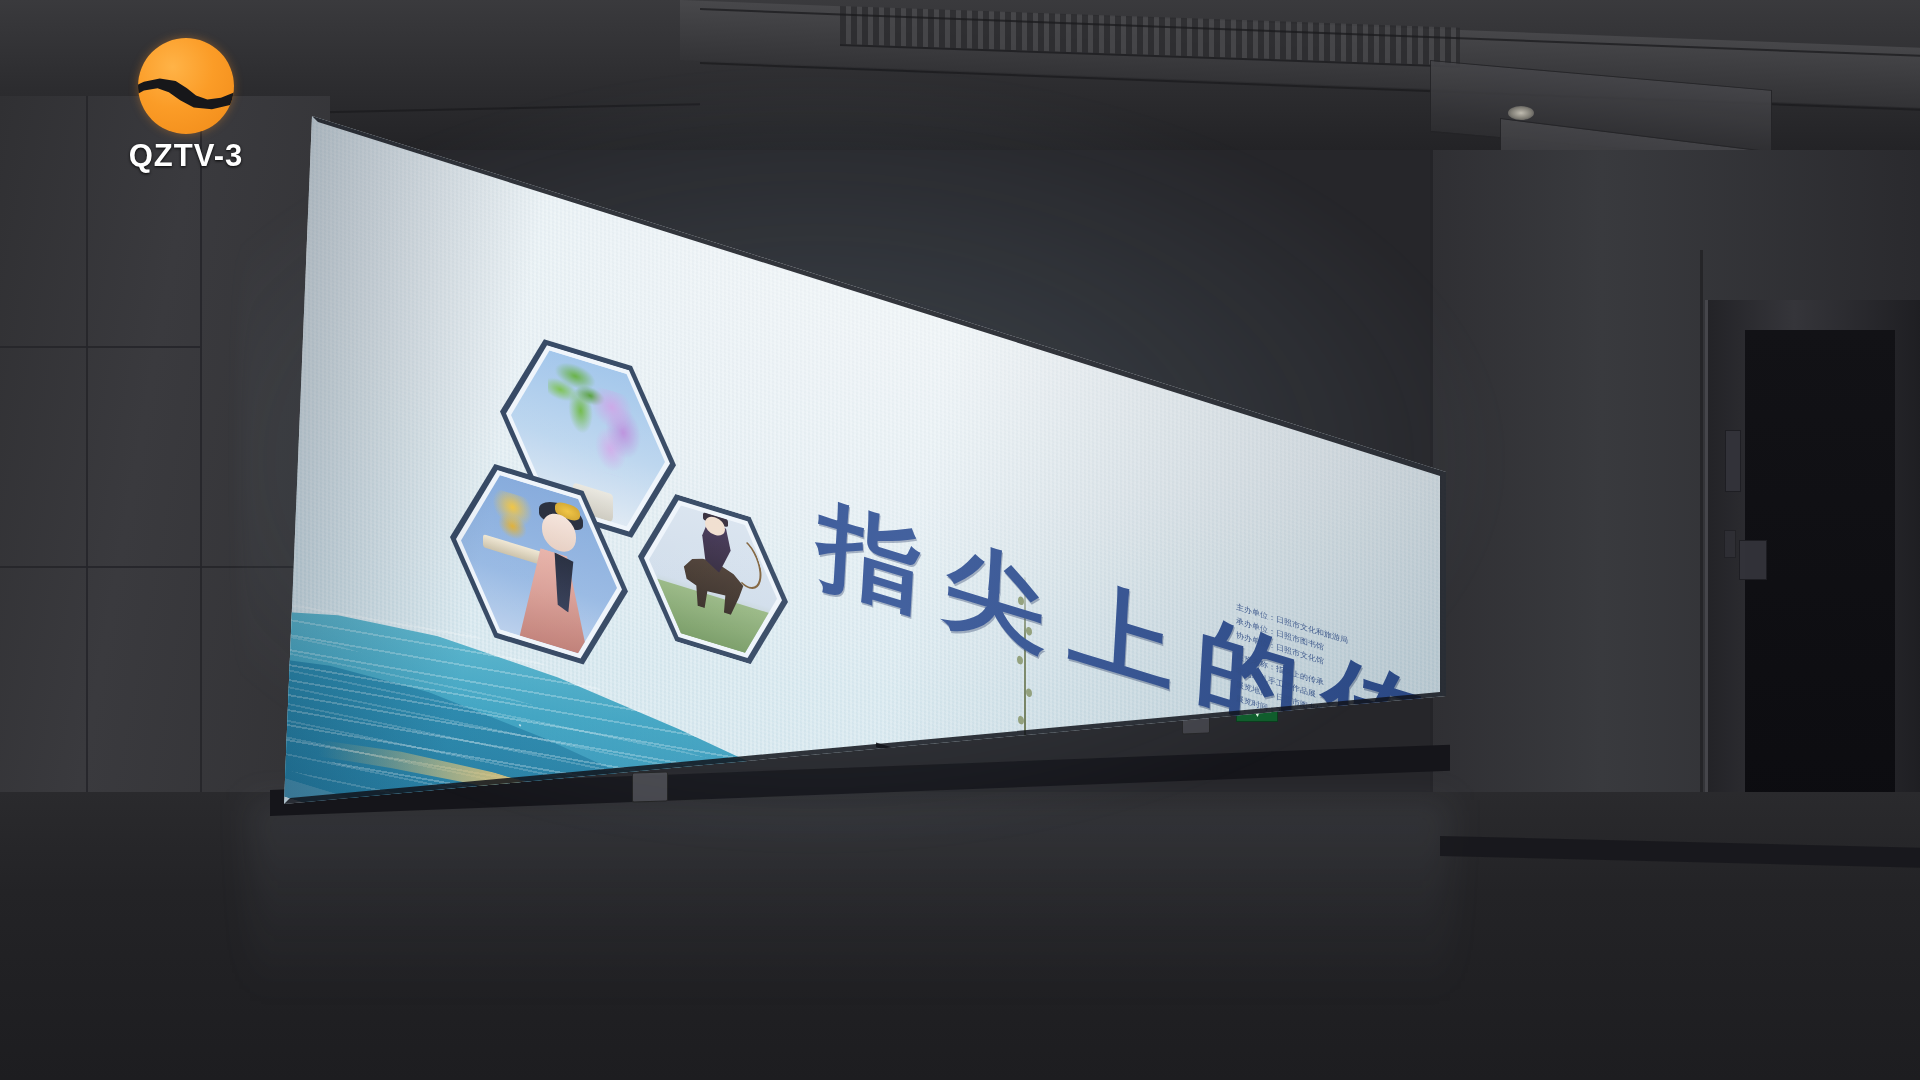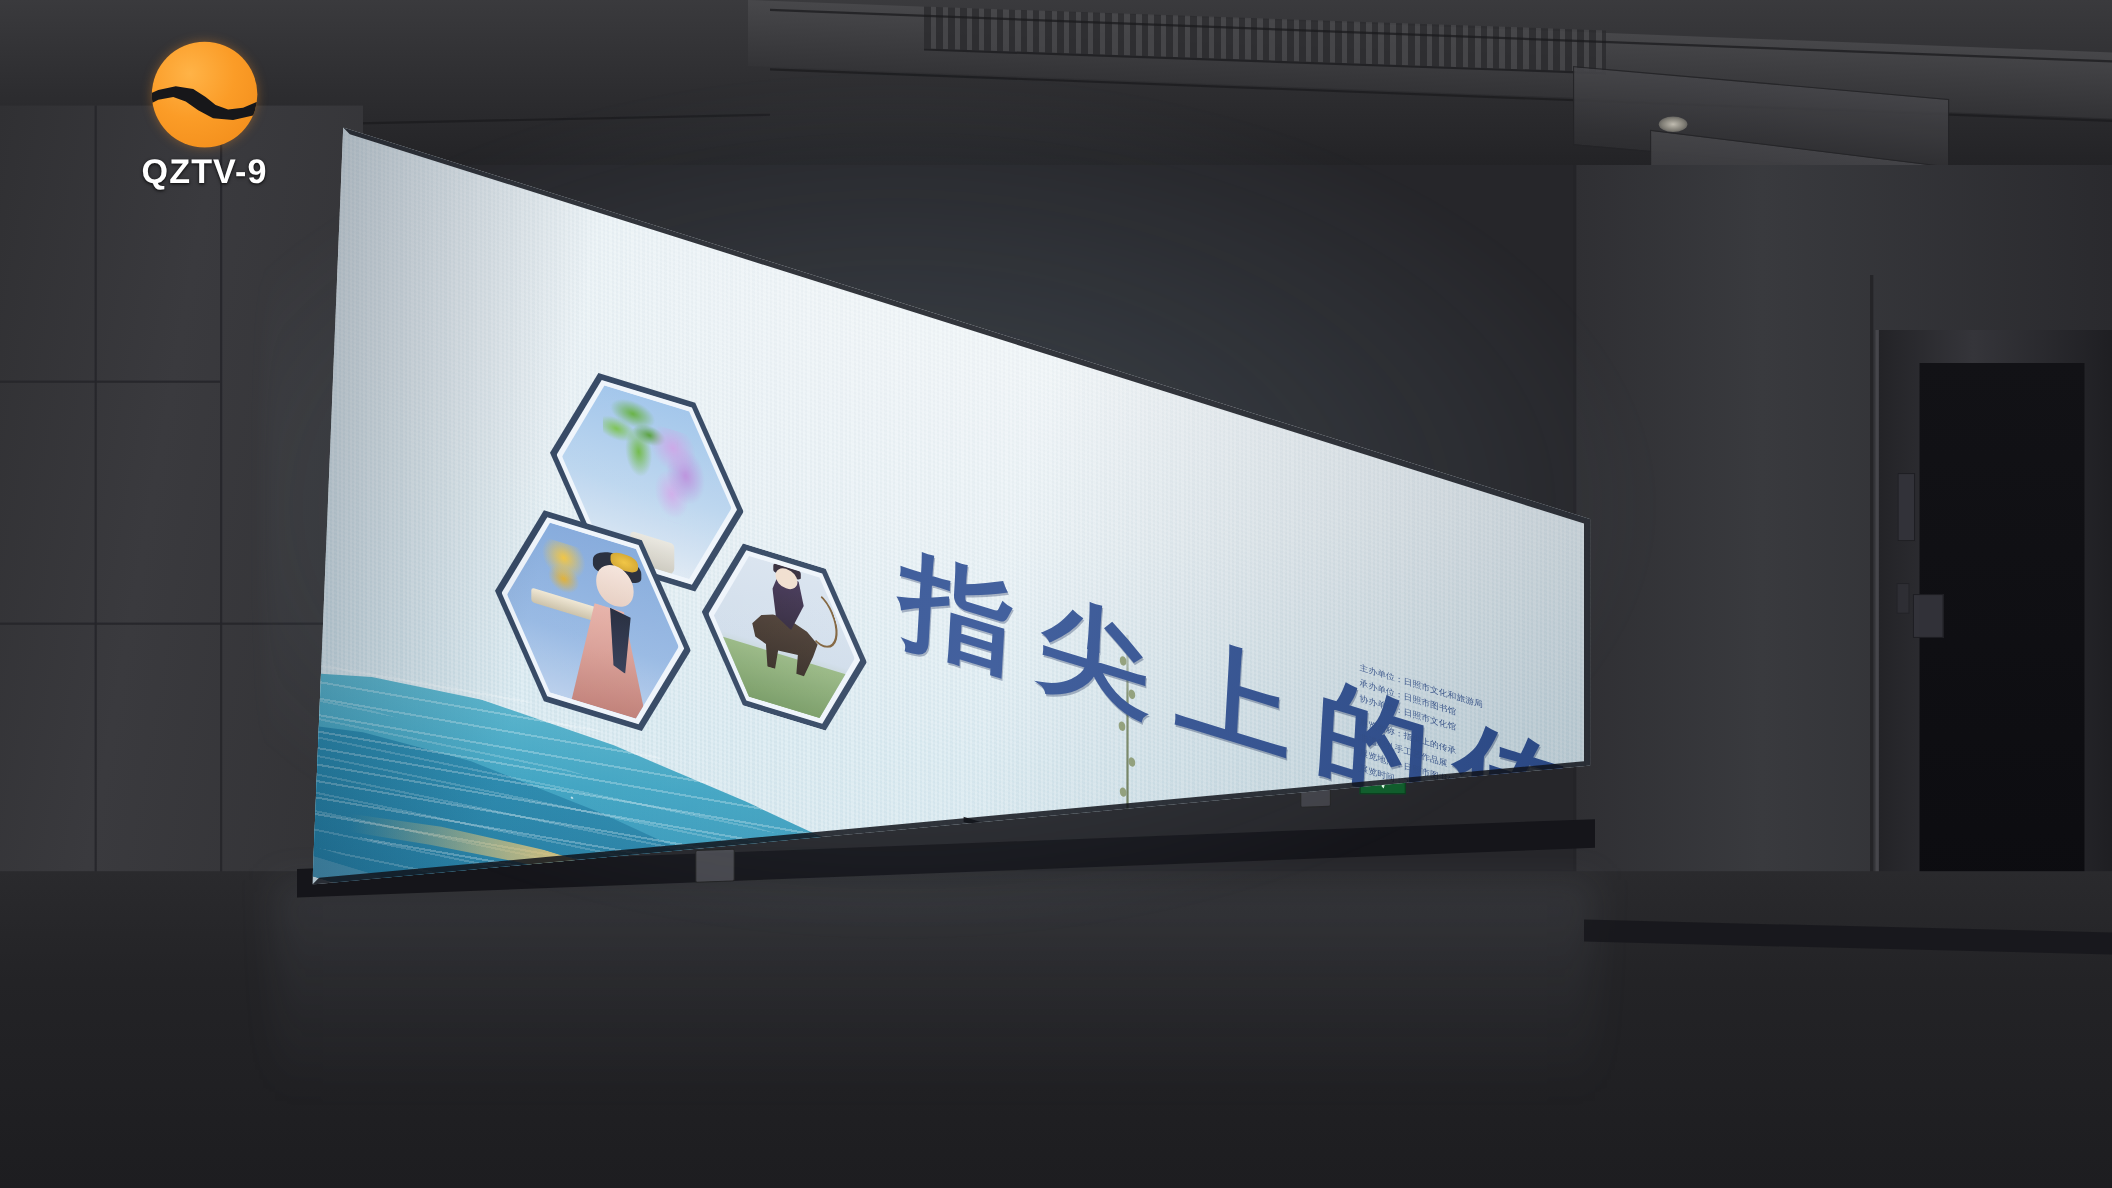--- a/index.html
+++ b/index.html
@@ -552,16 +552,16 @@
       </div>
       <div class="banner-shade"></div>
     </div>
     <div class="banner-edge"></div>
   </div>
 
   <div class="bug">
     <div class="bug-mark">
       <div class="swoosh"></div>
     </div>
-    <div class="bug-text">QZTV-9</div>
+    <div class="bug-text">QZTV-3</div>
   </div>
 
 </div>
 
 </body></html>

